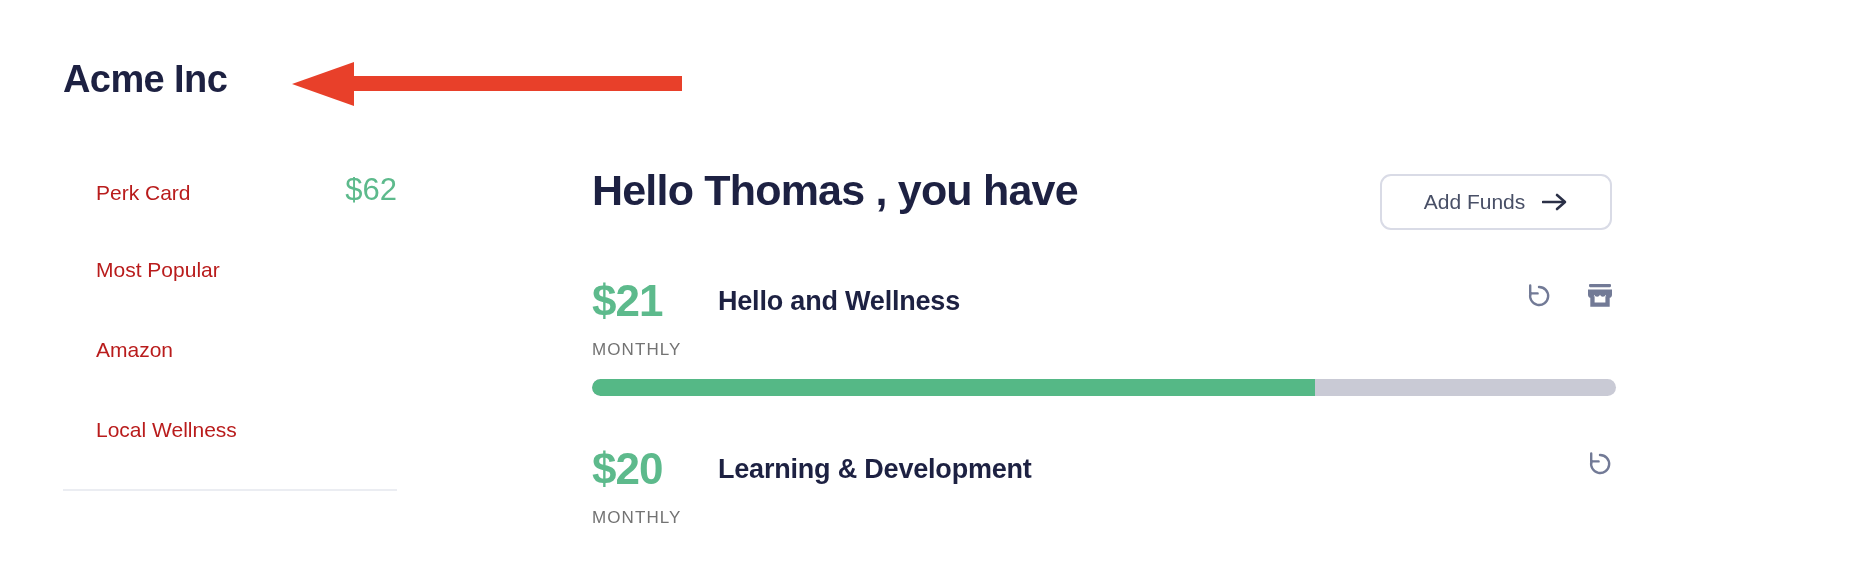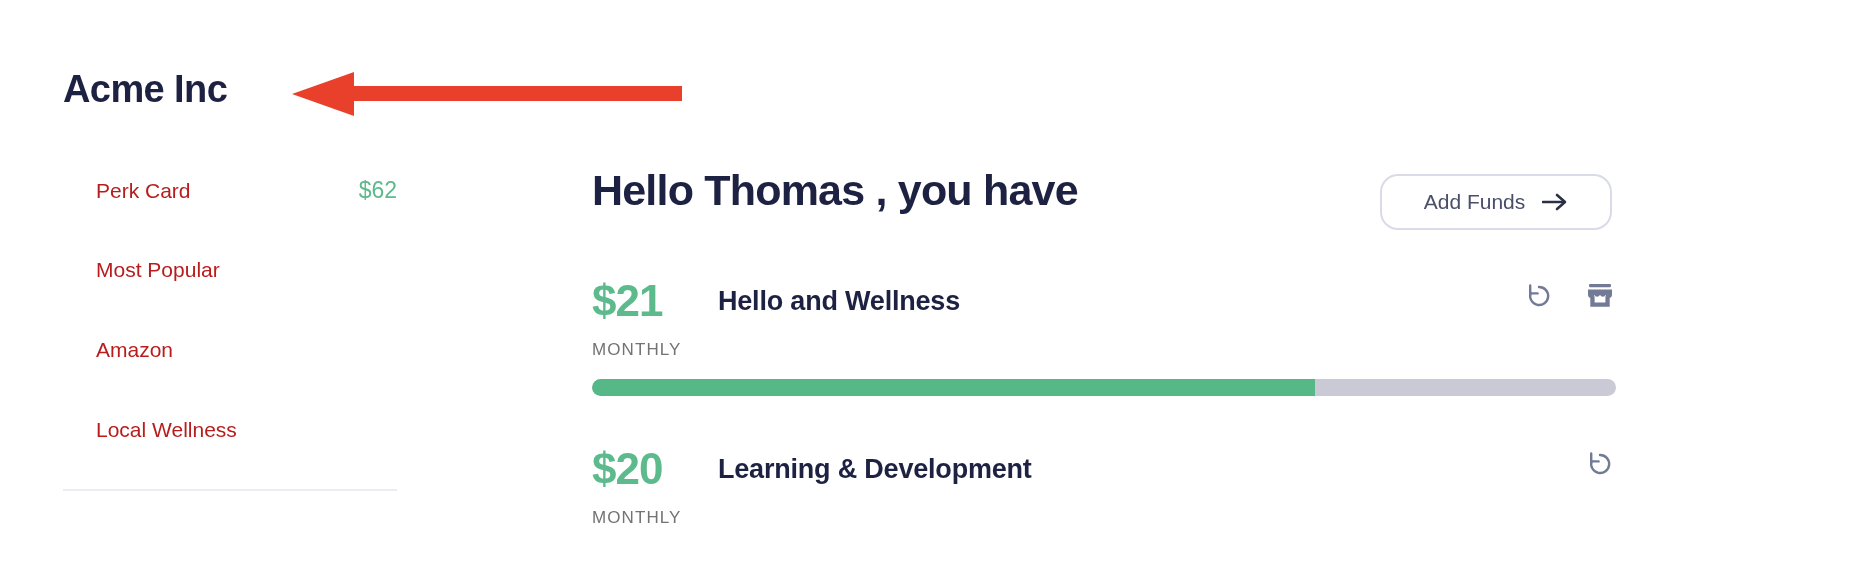--- a/index.html
+++ b/index.html
@@ -17,21 +17,20 @@
     -webkit-font-smoothing: antialiased;
     position: relative;
   }
 
   
   .brand-row {
     position: absolute;
     left: 0; top: 0;
     width: 100%;
     height: 140px;
-    margin-top: 10px;
   }
 
   .brand-title {
     position: absolute;
     left: 63px;
     top: 58px;
     font-size: 38px;
     font-weight: 700;
     letter-spacing: -0.6px;
     color: #1d2142;
@@ -71,21 +70,21 @@
   }
 
   .sidebar-label {
     font-size: 21px;
     font-weight: 400;
     color: #b91c1c;
     white-space: nowrap;
   }
 
   .sidebar-value {
-    font-size: 23px;
+    font-size: 31px;
     font-weight: 500;
     color: #5dba8c;
     white-space: nowrap;
   }
 
   .sidebar-divider {
     margin: 19px 63px 0 63px;
     height: 2px;
     background: #ebedf2;
   }
@@ -114,21 +113,21 @@
     white-space: nowrap;
   }
 
   .add-funds-button {
     position: absolute;
     left: 788px;
     top: 24px;
     width: 232px;
     height: 56px;
     border: 2px solid #d9dbe6;
-    border-radius: 18px;
+    border-radius: 11px;
     background: #ffffff;
     display: flex;
     align-items: center;
     justify-content: center;
     gap: 17px;
     cursor: pointer;
   }
 
   .add-funds-label {
     font-size: 21px;

